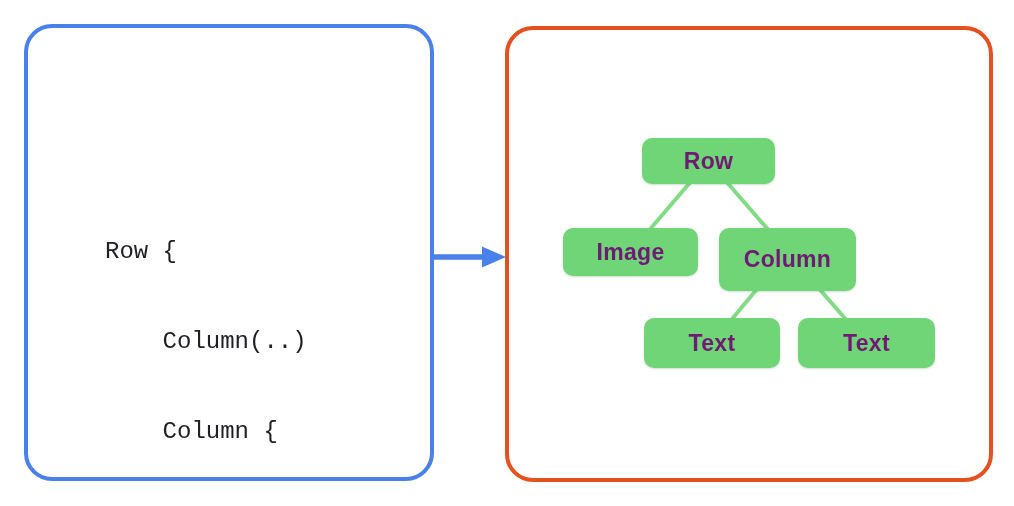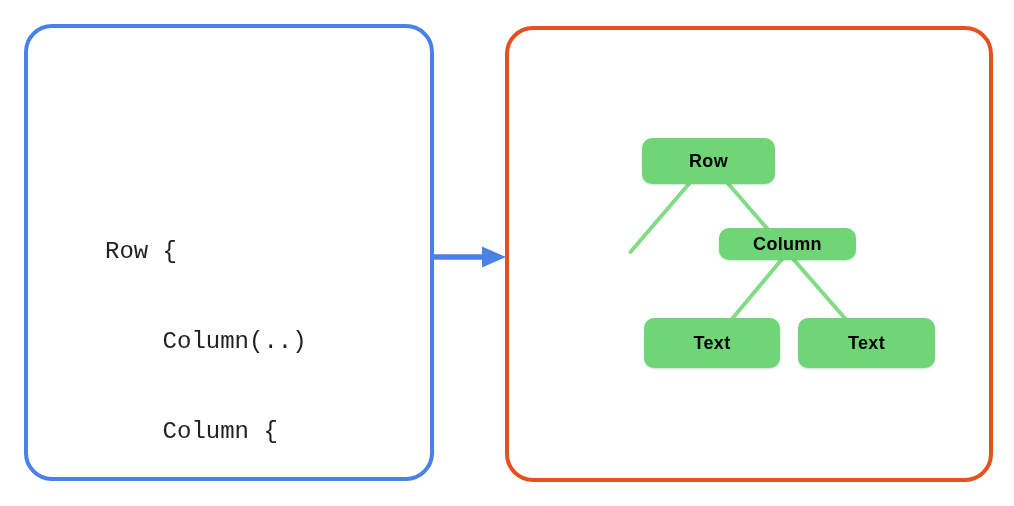--- a/index.html
+++ b/index.html
@@ -49,32 +49,32 @@
   }
   .edges-svg {
     position: absolute;
     left: 0; top: 0;
     width: 480px; height: 448px;
   }
   .tree-node {
     position: absolute;
     background: #6FD576;
     border-radius: 10px;
-    color: #000000;
-    font-size: 18px;
+    color: #701a75;
+    font-size: 23px;
     font-weight: 700;
     letter-spacing: 0.3px;
     display: flex;
     align-items: center;
     justify-content: center;
     box-shadow: 0 1px 2px rgba(60,140,70,0.25);
   }
   .node-row    { left: 133px; top: 108px; width: 133px; height: 46px; }
   .node-image  { left:  54px; top: 198px; width: 135px; height: 48px; }
-  .node-column { left: 210px; top: 198px; width: 137px; height: 32px; }
+  .node-column { left: 210px; top: 198px; width: 137px; height: 63px; }
   .node-text1  { left: 135px; top: 288px; width: 136px; height: 50px; }
   .node-text2  { left: 289px; top: 288px; width: 137px; height: 50px; }
 </style>
 </head>
 <body>
 
 <div>
 
   <div class="code-panel">
     <div class="code-block">
@@ -96,18 +96,19 @@
   <div class="tree-panel">
 
     <svg class="edges-svg" viewBox="0 0 480 448">
       <line x1="199.5" y1="131" x2="121.5" y2="222" stroke="#82DC86" stroke-width="4" stroke-linecap="round"></line>
       <line x1="199.5" y1="131" x2="278.5" y2="222" stroke="#82DC86" stroke-width="4" stroke-linecap="round"></line>
       <line x1="278.5" y1="222.5" x2="203" y2="313" stroke="#82DC86" stroke-width="4" stroke-linecap="round"></line>
       <line x1="278.5" y1="222.5" x2="357.5" y2="313" stroke="#82DC86" stroke-width="4" stroke-linecap="round"></line>
     </svg>
 
     <div class="tree-node node-row">Row</div>
+    <div class="tree-node node-image">Image</div>
     <div class="tree-node node-column">Column</div>
     <div class="tree-node node-text1">Text</div>
     <div class="tree-node node-text2">Text</div>
   </div>
 
 </div>
 
 </body></html>

